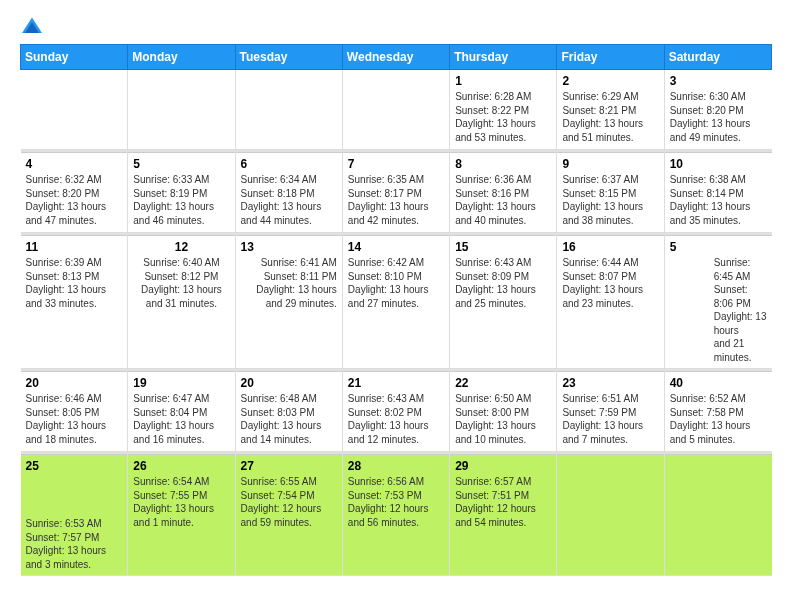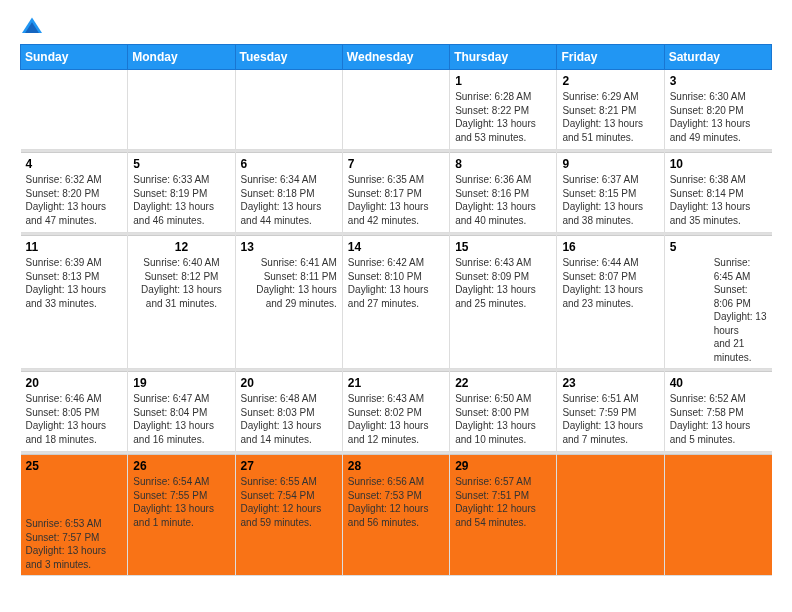--- a/index.html
+++ b/index.html
@@ -304,21 +304,21 @@
           <span class="day-num">40</span>
           <div class="day-info" style="white-space: pre-line;">Sunrise: 6:52 AM
 Sunset: 7:58 PM
 Daylight: 13 hours
 and 5 minutes.</div>
         </td>
       </tr>
       <tr>
         <td colspan="7" style="padding: 0px; height: 3px; background: rgb(224, 224, 224); border: none;"></td>
       </tr>
-      <tr style="background: #f97316;">
+      <tr style="background: #bef264;">
         <td style="height: 80px;">
           <span class="day-num">25</span>
           <div class="day-info" style="white-space: pre-line; margin-top: 44px;">Sunrise: 6:53 AM
 Sunset: 7:57 PM
 Daylight: 13 hours
 and 3 minutes.</div>
         </td>
         <td style="height: 80px;">
           <span class="day-num">26</span>
           <div class="day-info" style="white-space: pre-line;">Sunrise: 6:54 AM

